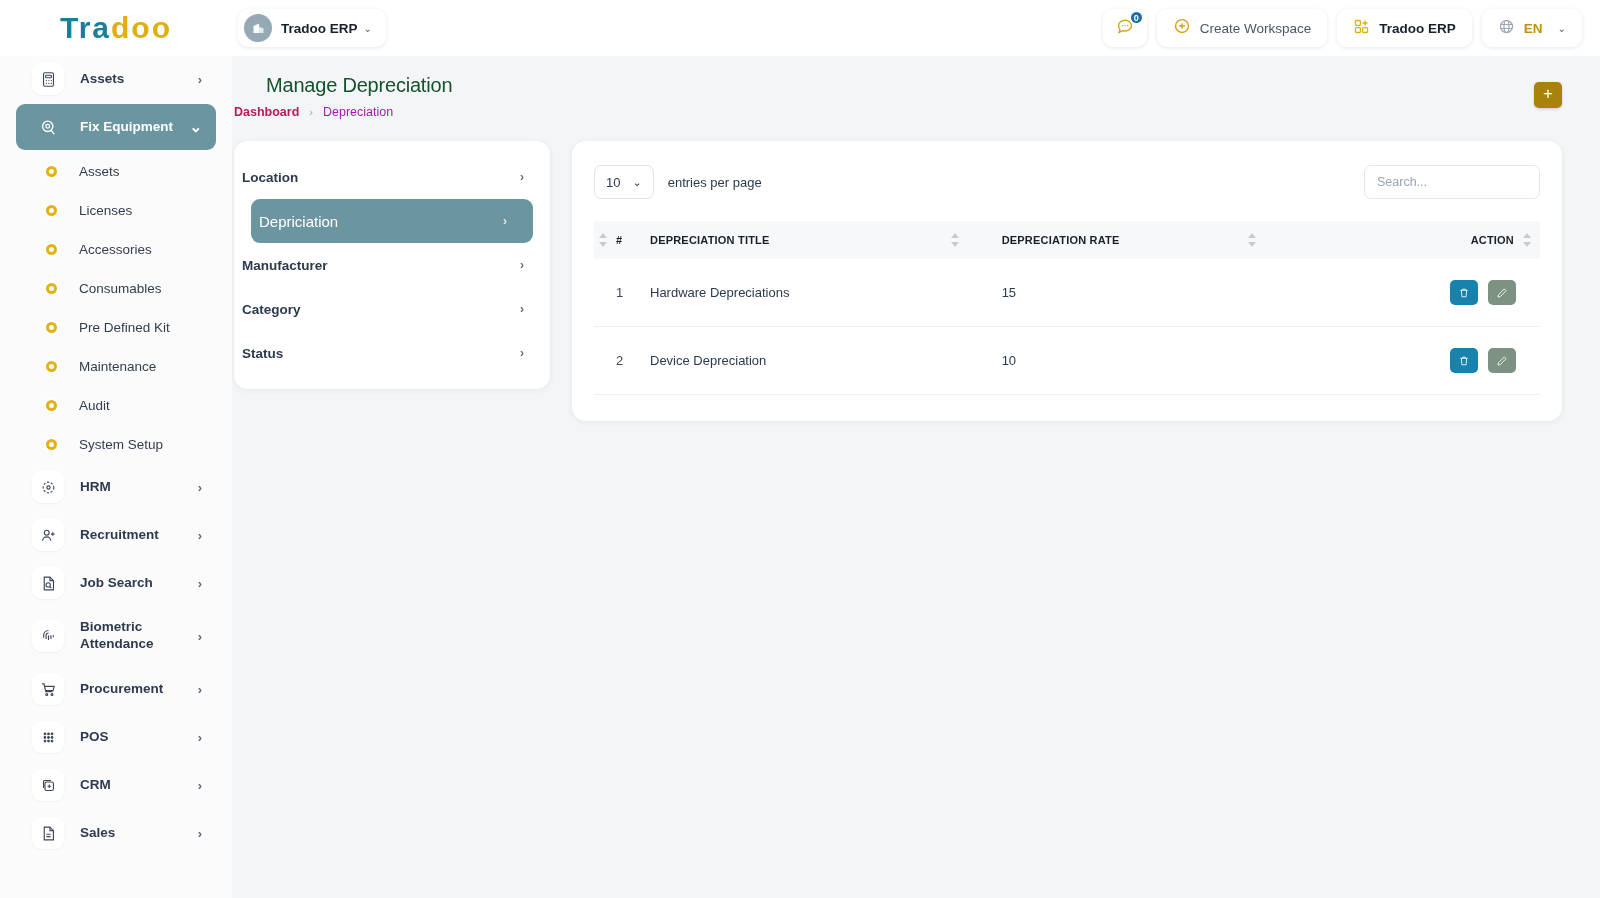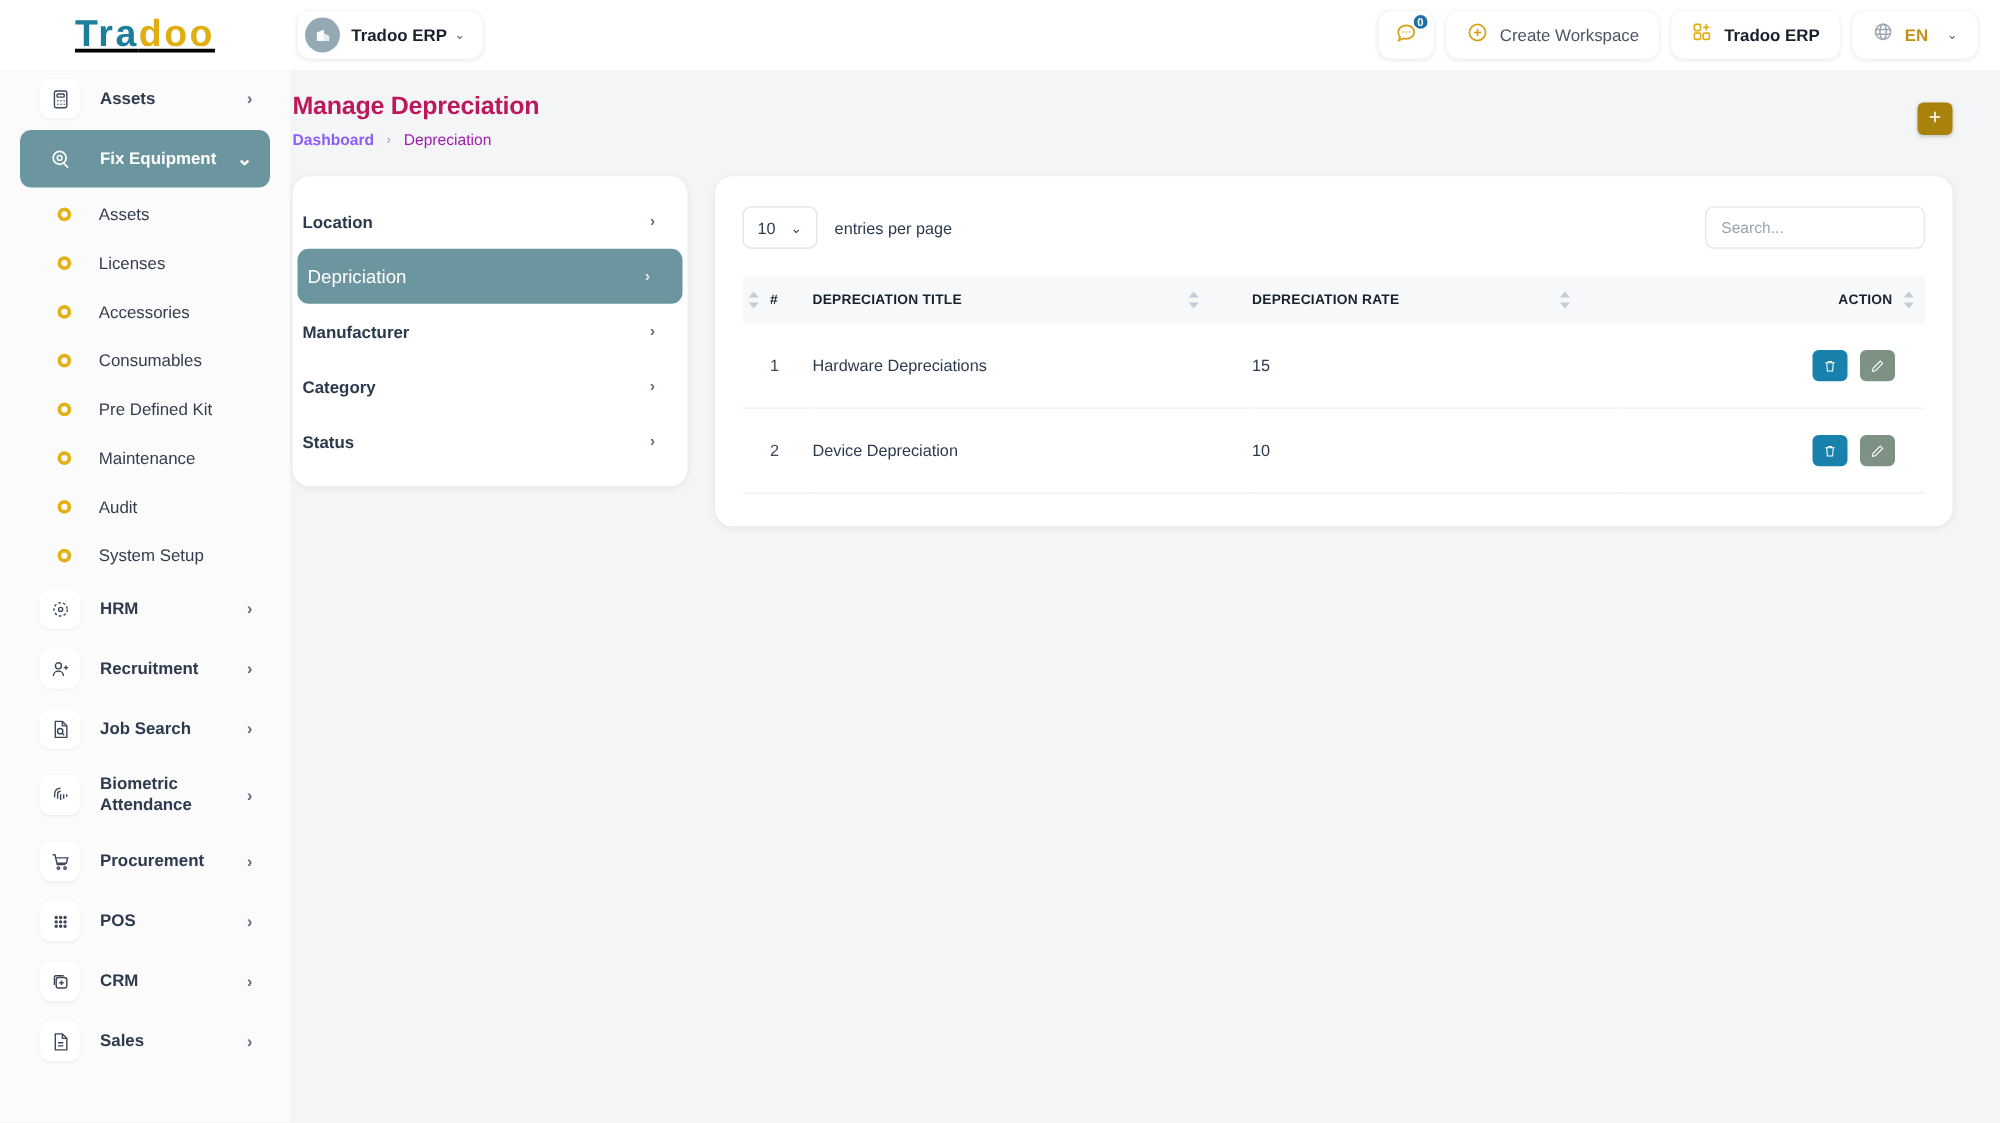--- a/index.html
+++ b/index.html
@@ -17,21 +17,20 @@
     width: 232px; height: 898px;
     background: #fbfbfc;
     overflow: hidden;
     z-index: 5;
   }
   #sidebar-logo {
     height: 56px;
     display: flex; align-items: center; justify-content: center;
     background: #fff;
     position: relative;
-    text-decoration: underline;
   }
   .logo-text { font-size: 30px; font-weight: 700; letter-spacing: 2px; }
   .logo-a { color: #1b7e9b; }
   .logo-b { color: #e0ae10; }
 
   .sb-scroll { padding: 0 16px; }
 
   .sb-item {
     display: flex; align-items: center;
     height: 46px;
@@ -130,23 +129,23 @@
     border: 2px solid #fff;
   }
   .i-gold svg { width: 18px; height: 18px; stroke: #d3a013; fill: none; stroke-width: 1.8; }
   .i-grey svg { width: 17px; height: 17px; stroke: #9aa4b2; fill: none; stroke-width: 1.7; }
   .i-dark svg { width: 17px; height: 17px; stroke: #e0ae10; fill: none; stroke-width: 1.9; }
 
   
   #main { position: absolute; left: 232px; top: 56px; width: 1368px; height: 842px; }
 
   #page-head { padding: 18px 0 0 2px; position: relative; }
-  .page-title { font-size: 20px; font-weight: 700; color: #be185d; letter-spacing: -.2px; }
+  .page-title { font-size: 20px; font-weight: 400; color: #14532d; letter-spacing: -.2px; margin-left: 32px; }
   .crumbs { margin-top: 8px; display: flex; align-items: center; gap: 10px; font-size: 12.5px; }
-  .crumb-link { color: #8b5cf6; font-weight: 700; cursor: pointer; }
+  .crumb-link { color: #be185d; font-weight: 700; cursor: pointer; }
   .crumb-sep { color: #9aa4b2; font-size: 11px; }
   .crumb-cur { color: #a21caf; }
 
   .add-btn {
     position: absolute; right: 38px; top: 26px;
     width: 28px; height: 26px;
     background: #a8820b; border-radius: 5px;
     color: #fff; font-size: 17px; line-height: 24px;
     text-align: center; cursor: pointer;
     box-shadow: 0 1px 3px rgba(0,0,0,.18);
@@ -163,21 +162,21 @@
     align-self: flex-start;
   }
   .menu-row {
     height: 44px; display: flex; align-items: center;
     padding: 0 8px; position: relative; cursor: pointer;
     border-radius: 9px; margin: 0 0;
   }
   .menu-row .mr-label { font-size: 13.5px; font-weight: 700; color: #2c3a4d; }
   .menu-row .mr-chev { position: absolute; right: 26px; font-size: 12px; color: #5b6b80; font-weight:700; }
   .menu-row.active {
-    background: #6b959f; margin: 0 4px; border-radius: 9px;
+    background: #6b959f; margin: 0 17px; border-radius: 9px;
   }
   .menu-row.active .mr-label { color: #fff; font-weight: 400; font-size: 15px; }
   .menu-row.active .mr-chev { color: #e4edef; }
 
   
   .table-card {
     flex: 1;
     background: #fff; border-radius: 14px;
     box-shadow: 0 1px 6px rgba(16,24,40,.07);
     padding: 24px 22px 26px 22px;

